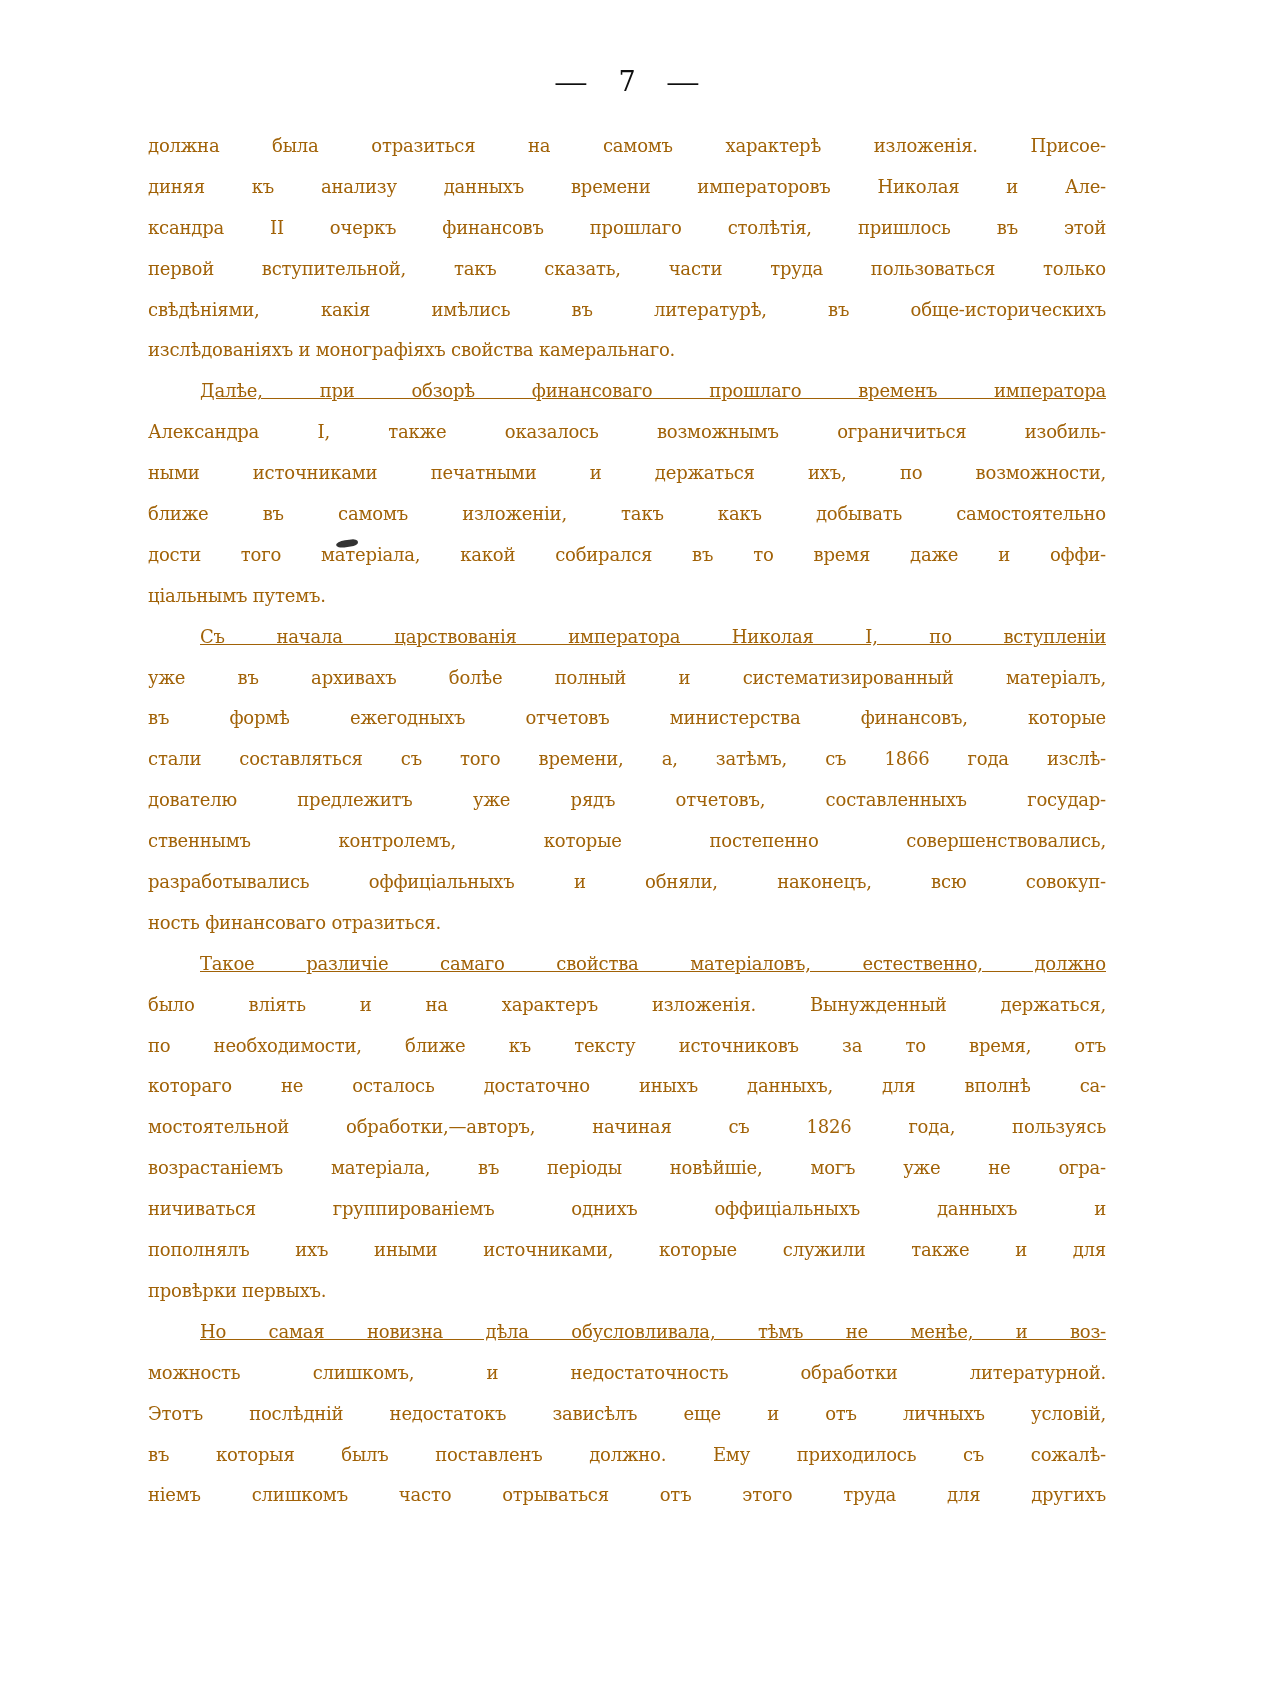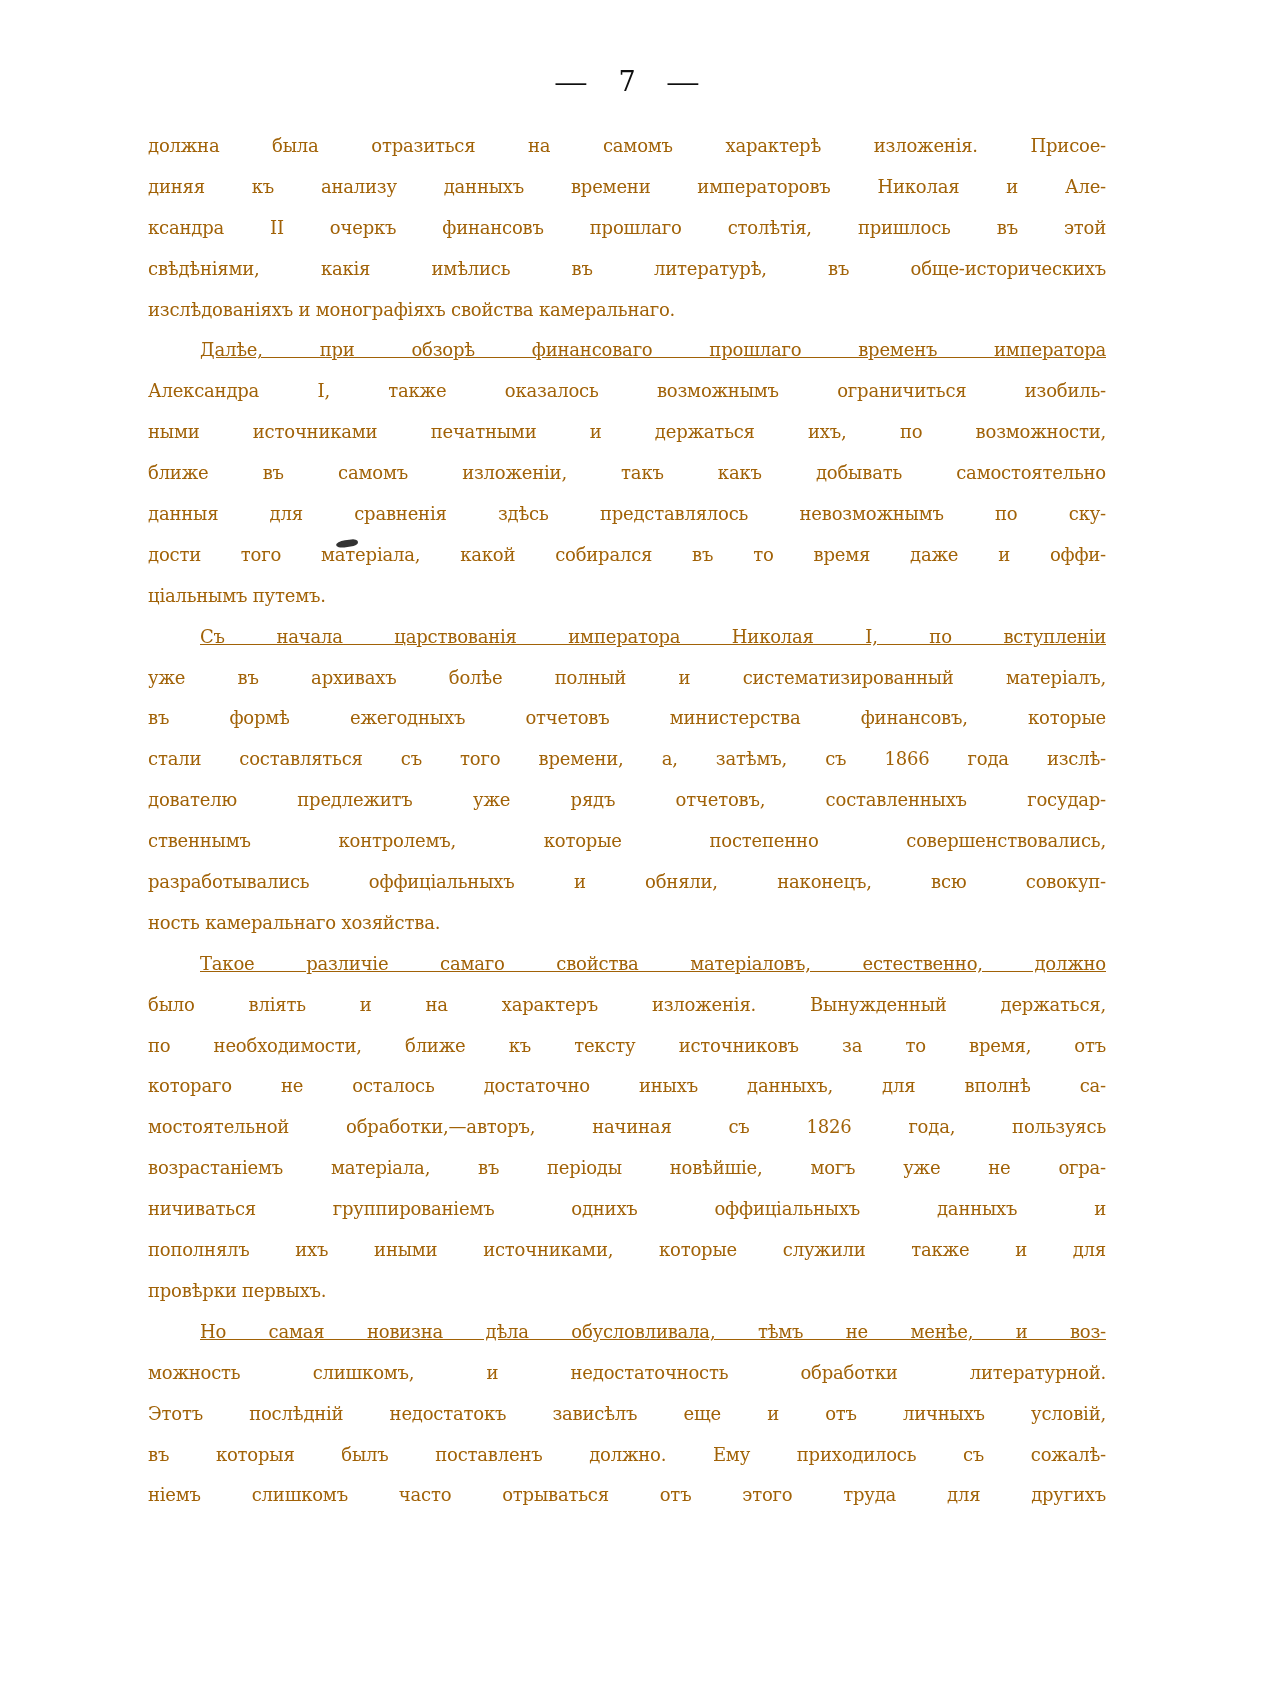--- a/index.html
+++ b/index.html
@@ -80,37 +80,37 @@
   <div class="running-head">
     <span class="dash">—</span>
     <span class="pgnum">7</span>
     <span class="dash">—</span>
   </div>
 
   <div class="body-text" id="body-text">
       <div class="text-line">должна была отразиться на самомъ характерѣ изложенія. Присое-</div>
       <div class="text-line">диняя къ анализу данныхъ времени императоровъ Николая и Але-</div>
       <div class="text-line">ксандра II очеркъ финансовъ прошлаго столѣтія, пришлось въ этой</div>
+      <div class="text-line">первой вступительной, такъ сказать, части труда пользоваться только</div>
       <div class="text-line">свѣдѣніями, какія имѣлись въ литературѣ, въ обще-историческихъ</div>
       <div class="text-line lastline">изслѣдованіяхъ и монографіяхъ свойства камеральнаго.</div>
       <div class="text-line indented">Далѣе, при обзорѣ финансоваго прошлаго временъ императора</div>
       <div class="text-line">Александра I, также оказалось возможнымъ ограничиться изобиль-</div>
       <div class="text-line">ными источниками печатными и держаться ихъ, по возможности,</div>
       <div class="text-line">ближе въ самомъ изложеніи, такъ какъ добывать самостоятельно</div>
-      <div class="text-line">данныя для сравненія здѣсь представлялось невозможнымъ по ску-</div>
       <div class="text-line">дости того матеріала, какой собирался въ то время даже и оффи-</div>
       <div class="text-line lastline">ціальнымъ путемъ.</div>
       <div class="text-line indented">Съ начала царствованія императора Николая I, по вступленіи</div>
       <div class="text-line">уже въ архивахъ болѣе полный и систематизированный матеріалъ,</div>
       <div class="text-line">въ формѣ ежегодныхъ отчетовъ министерства финансовъ, которые</div>
       <div class="text-line">стали составляться съ того времени, а, затѣмъ, съ 1866 года изслѣ-</div>
       <div class="text-line">дователю предлежитъ уже рядъ отчетовъ, составленныхъ государ-</div>
       <div class="text-line">ственнымъ контролемъ, которые постепенно совершенствовались,</div>
       <div class="text-line">разработывались оффиціальныхъ и обняли, наконецъ, всю совокуп-</div>
-      <div class="text-line lastline">ность камеральнаго хозяйства.</div>
+      <div class="text-line lastline">ность финансоваго отразиться.</div>
       <div class="text-line indented">Такое различіе самаго свойства матеріаловъ, естественно, должно</div>
       <div class="text-line">было вліять и на характеръ изложенія. Вынужденный держаться,</div>
       <div class="text-line">по необходимости, ближе къ тексту источниковъ за то время, отъ</div>
       <div class="text-line">котораго не осталось достаточно иныхъ данныхъ, для вполнѣ са-</div>
       <div class="text-line">мостоятельной обработки,—авторъ, начиная съ 1826 года, пользуясь</div>
       <div class="text-line">возрастаніемъ матеріала, въ періоды новѣйшіе, могъ уже не огра-</div>
       <div class="text-line">ничиваться группированіемъ однихъ оффиціальныхъ данныхъ и</div>
       <div class="text-line">пополнялъ ихъ иными источниками, которые служили также и для</div>
       <div class="text-line lastline">провѣрки первыхъ.</div>
       <div class="text-line indented">Но самая новизна дѣла обусловливала, тѣмъ не менѣе, и воз-</div>

